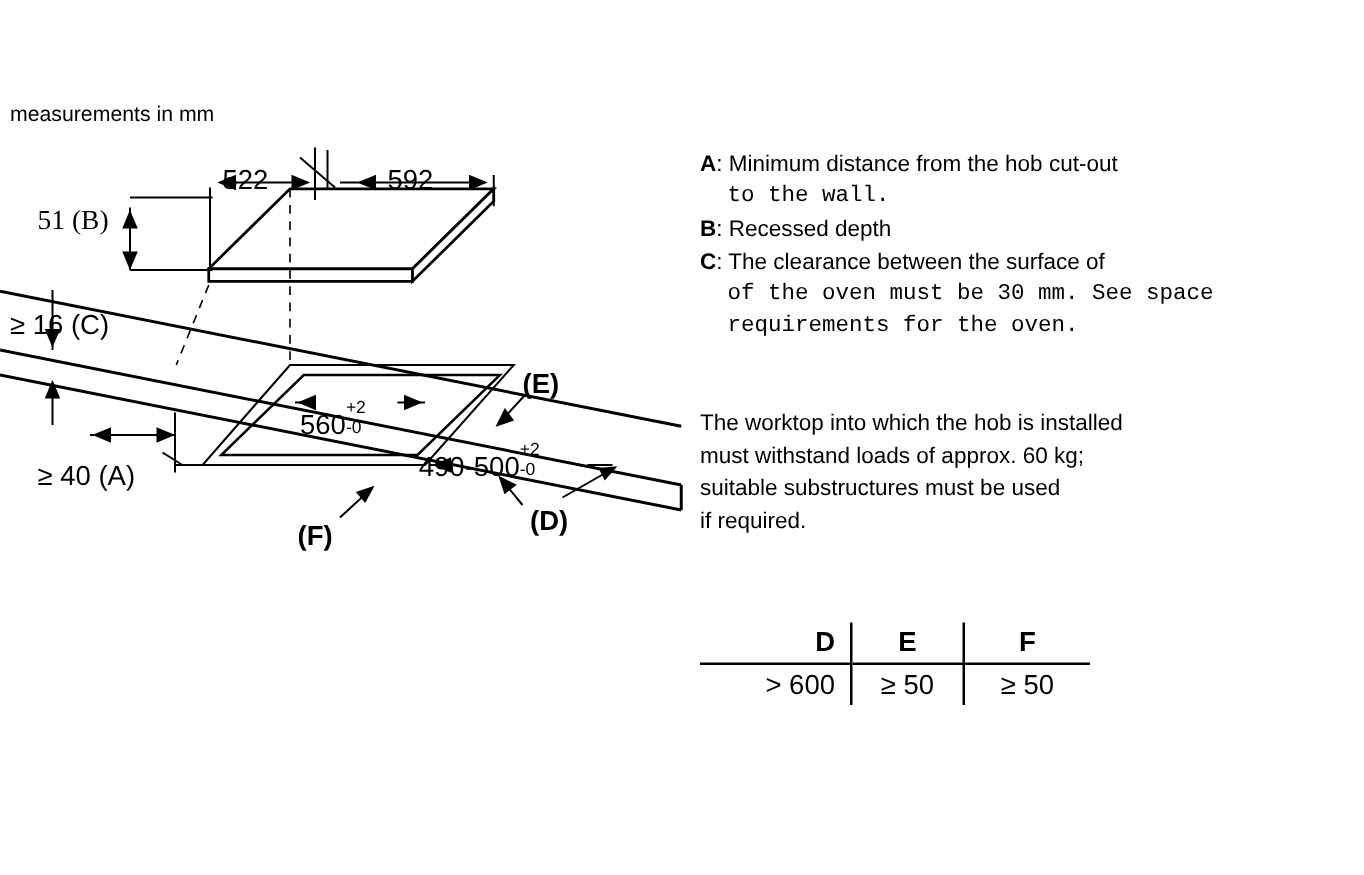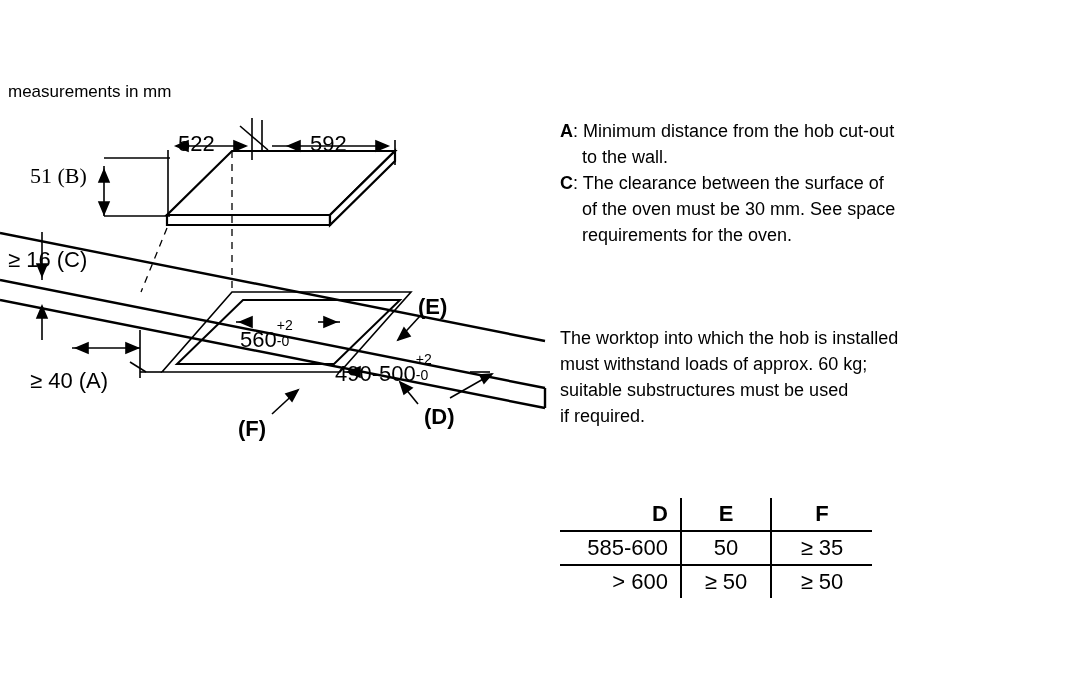--- a/index.html
+++ b/index.html
@@ -79,20 +79,21 @@
   .legend .row {
     display: block;
     margin-bottom: 0px;
   }
   .legend .key {
     font-weight: bold;
   }
   .legend .indent {
     display: block;
     padding-left: 22px;
+    font-family: Liberation Mono, monospace;
   }
   .note {
     position: absolute;
     left: 560px;
     top: 325px;
     width: 500px;
     font-size: 18px;
     line-height: 26px;
   }
 
@@ -248,44 +249,42 @@
   <div class="lbl dim dim-e" style="font-weight:bold;">(E)</div>
   <div class="lbl dim dim-f" style="font-weight:bold;">(F)</div>
   <div class="lbl dim dim-d" style="font-weight:bold;">(D)</div>
 
   <div class="legend">
     <div class="row">
       <span class="key">A</span><span>: Minimum distance from the hob cut-out</span>
       <span class="indent">to the wall.</span>
     </div>
     <div class="row">
+      <span class="key">B</span><span>: Recessed depth</span>
+    </div>
+    <div class="row">
       <span class="key">C</span><span>: The clearance between the surface of</span>
       <span class="indent">of the oven must be 30 mm. See space</span>
       <span class="indent">requirements for the oven.</span>
     </div>
   </div>
 
   <div class="note">
     <div>The worktop into which the hob is installed</div>
     <div>must withstand loads of approx. 60 kg;</div>
     <div>suitable substructures must be used</div>
     <div>if required.</div>
   </div>
 
   <table class="tbl">
     <tbody>
         <tr class="head-row">
       <th class="cell-d">D</th>
       <th class="cell-e vline-l">E</th>
       <th class="cell-f vline-l">F</th>
-    </tr>
-    <tr class="r1">
-      <td class="cell-d">585-600</td>
-      <td class="cell-e vline-l">50</td>
-      <td class="cell-f vline-l">≥ 35</td>
     </tr>
     <tr>
       <td class="cell-d">&gt; 600</td>
       <td class="cell-e vline-l">≥ 50</td>
       <td class="cell-f vline-l">≥ 50</td>
     </tr>
   </tbody>
     </table>
 
 </div>

